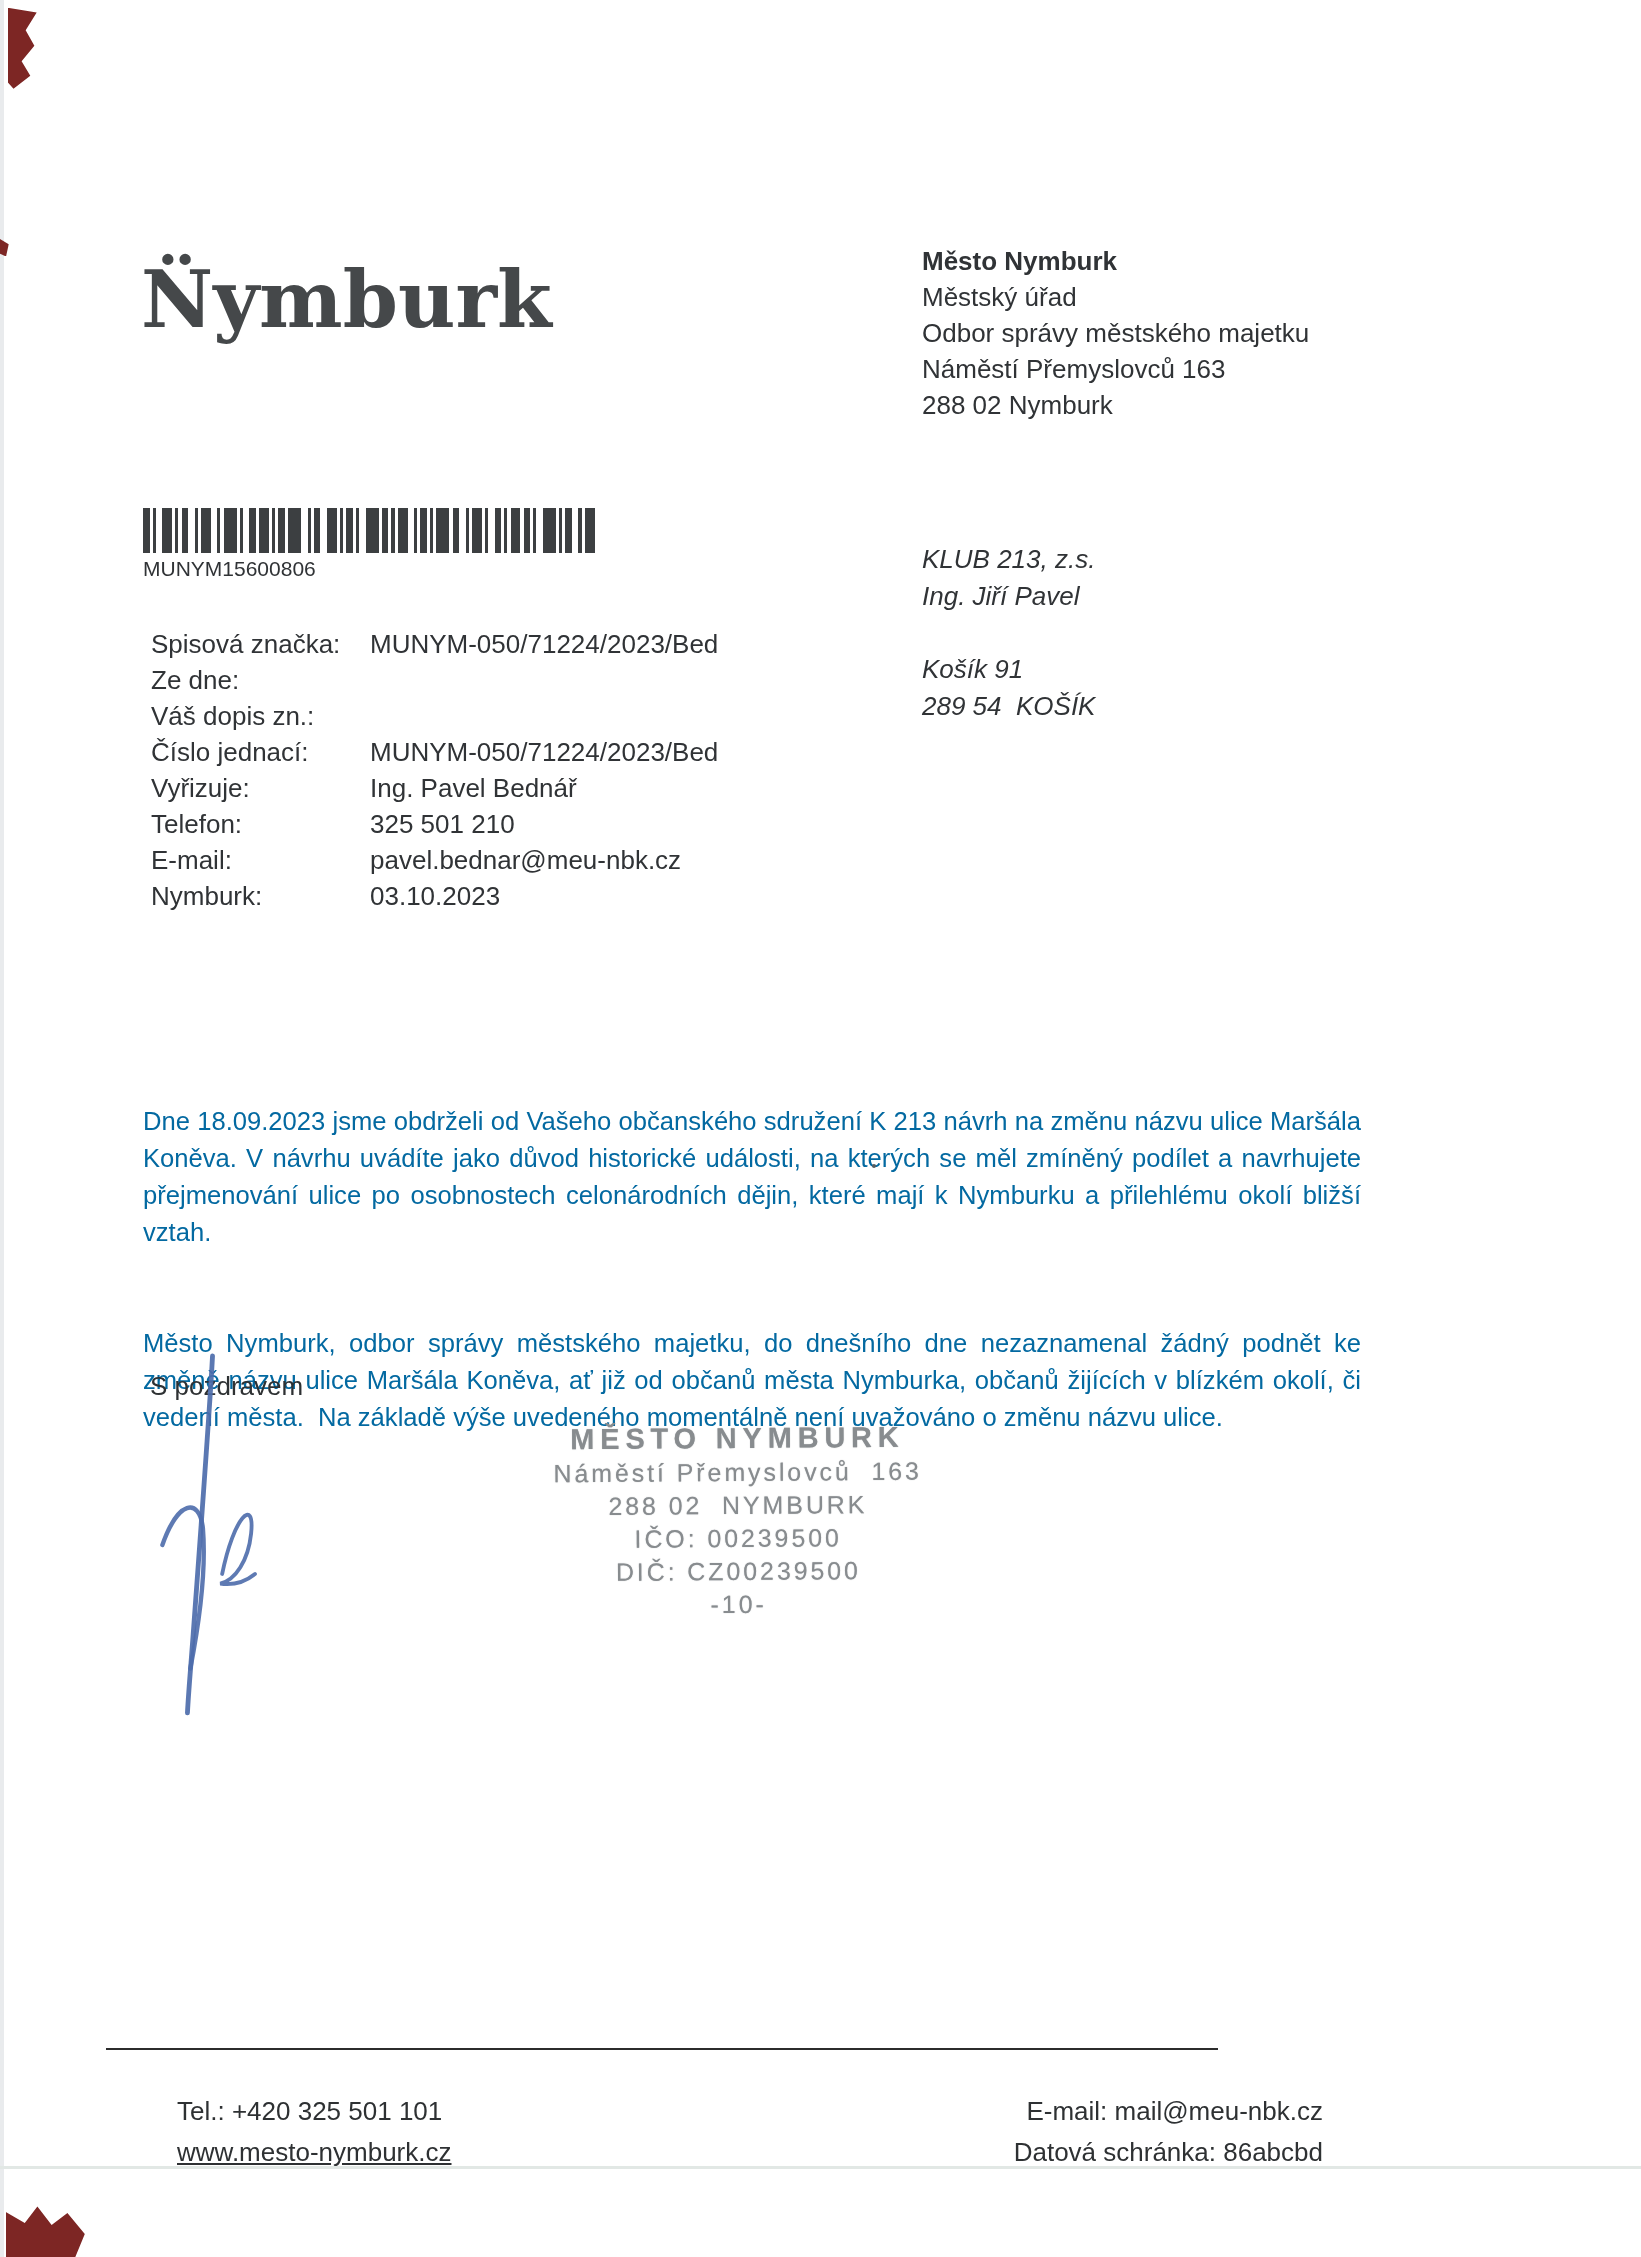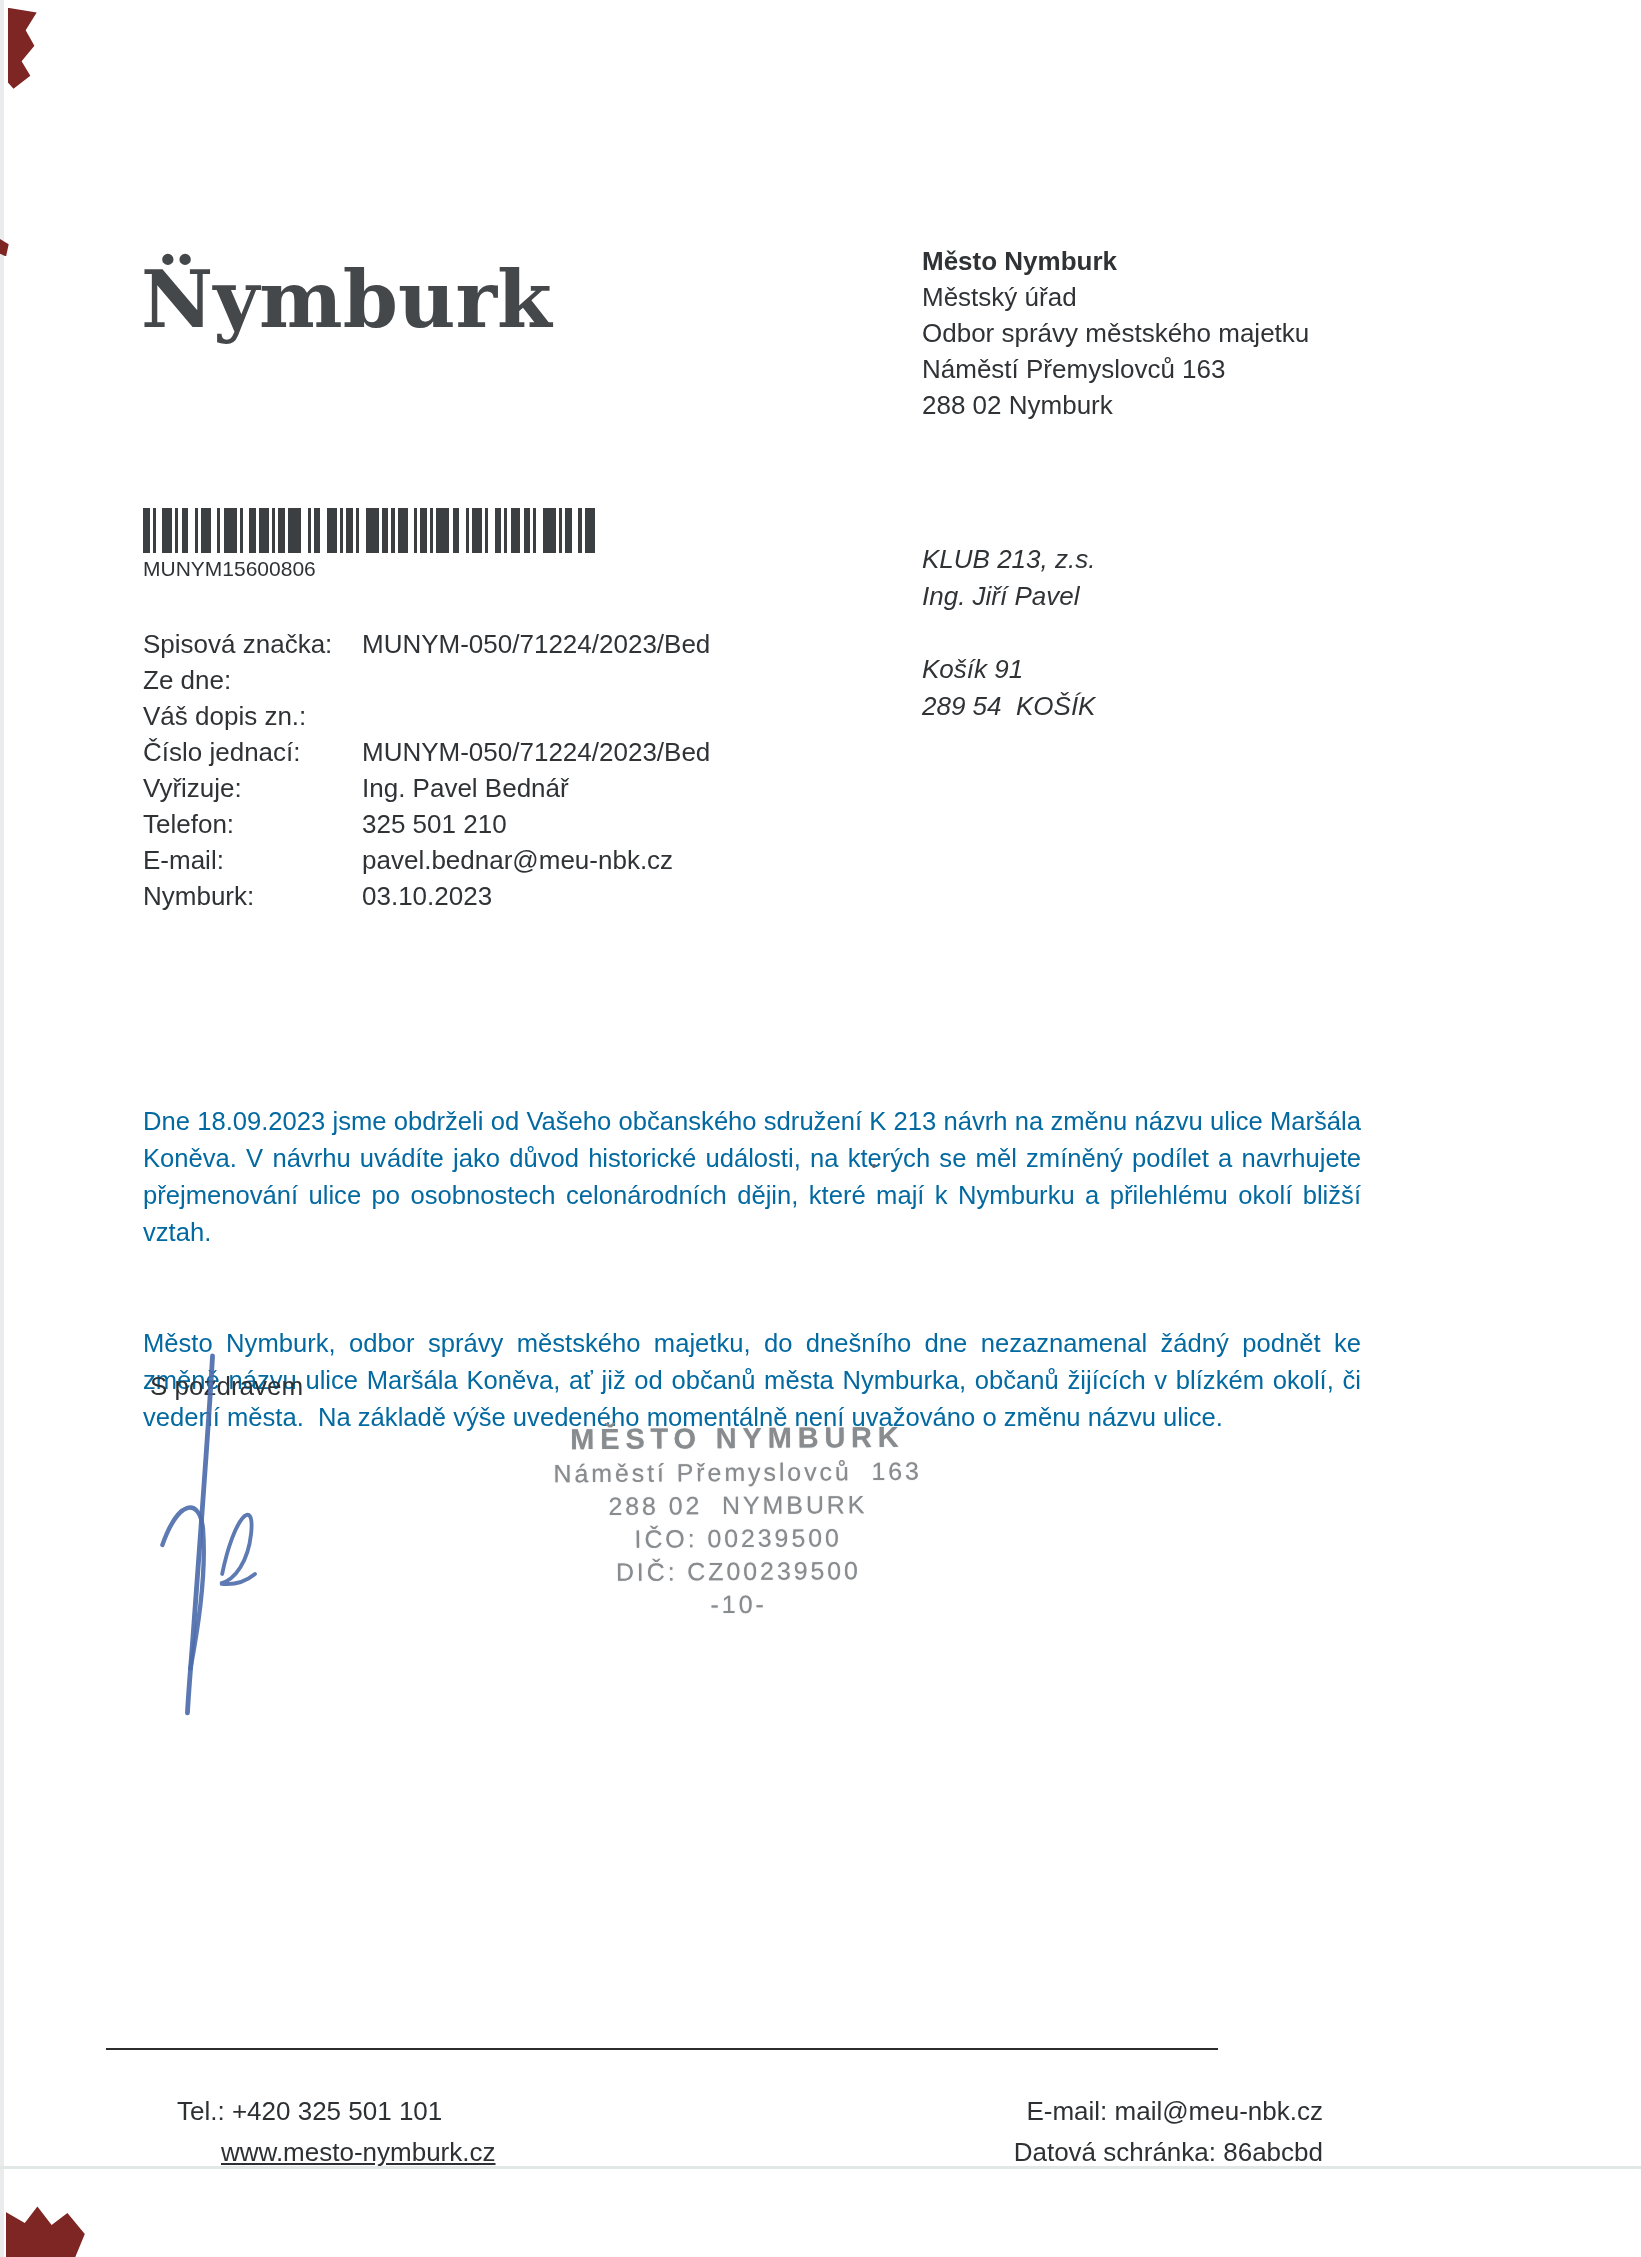--- a/index.html
+++ b/index.html
@@ -21,21 +21,21 @@
   .barcode .bar{display:inline-block;height:45px;background:#3c3f41;}
   .barcode .gap{display:inline-block;height:45px;background:transparent;}
   .barcode-label{left:143px;top:557px;font-size:21px;color:#303336;}
 
   
   .recipient{left:922px;top:541px;font-size:26px;line-height:37px;color:#303336;font-style:italic;}
   .recipient .spacer{height:36px;}
 
   
   .refs{left:143px;top:629px;font-size:26px;color:#303336;}
-  .ref-row{display:flex;height:36px;align-items:flex-start;}
+  .ref-row{display:flex;height:36px;align-items:flex-start;margin-left:8px;}
   .ref-label{width:219px;flex:0 0 219px;}
   .ref-value{white-space:pre;}
 
   
   .subject{left:143px;top:964px;font-size:26px;font-weight:bold;color:#2c2f31;}
   .bodytext{left:143px;top:1029px;width:1218px;font-size:25.6px;line-height:37px;
             text-align:justify;color:#0369a1;white-space:pre-wrap;}
   .stray-dot{left:872px;top:1164px;width:3.9px;height:3.9px;background:#5a5d5f;border-radius:50%;}
 
   
@@ -48,21 +48,21 @@
   .stamp div{text-shadow:0 0 1px rgba(135,140,143,.65);}
   .stamp .s1{font-size:29px;font-weight:bold;letter-spacing:5.8px;line-height:35px;}
   .stamp .s2{font-size:25px;letter-spacing:2.9px;line-height:33px;white-space:pre;}
 
   
   .signature{left:145px;top:1344px;width:164px;height:377px;}
 
   
   .footer-rule{left:106px;top:2048px;width:1112px;height:1.9px;background:#2c2c2c;}
   .footer-left{left:177px;top:2091px;font-size:26px;line-height:41px;color:#2e3133;}
-  .footer-left .web{text-decoration:underline;margin-left:44px;}
+  .footer-left .web{text-decoration:underline;}
   .footer-right{left:966px;top:2091px;width:357px;text-align:right;font-size:26px;line-height:41px;color:#2e3133;}
   .faint-line{left:0;top:2166px;width:1641px;height:2.9px;background:#e2e8e5;}
 
   
   .art{background:#7d2624;}
   .art-tl{left:7.7px;top:7.7px;width:29px;height:81px;
           clip-path:polygon(0 0,100% 6%,62% 28%,92% 47%,48% 66%,78% 84%,20% 100%,0 92%);}
   .art-tick{left:0;top:239px;width:8.7px;height:17.4px;clip-path:polygon(0 0,100% 30%,70% 100%,0 85%);}
   .art-bl{left:5.8px;top:2202px;width:79px;height:55px;
           clip-path:polygon(0 100%,0 18%,24% 38%,40% 8%,58% 42%,78% 20%,100% 58%,88% 100%);}

